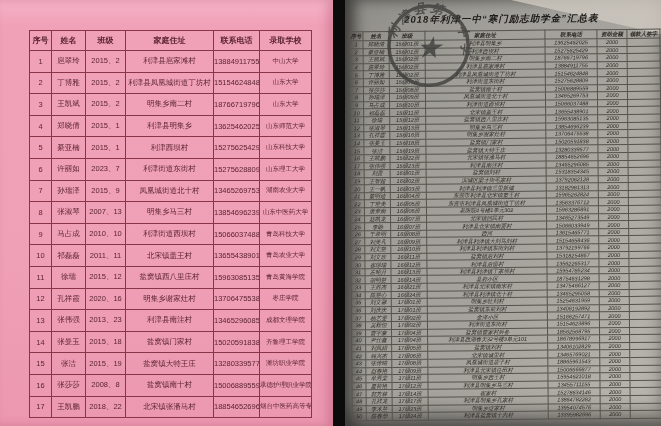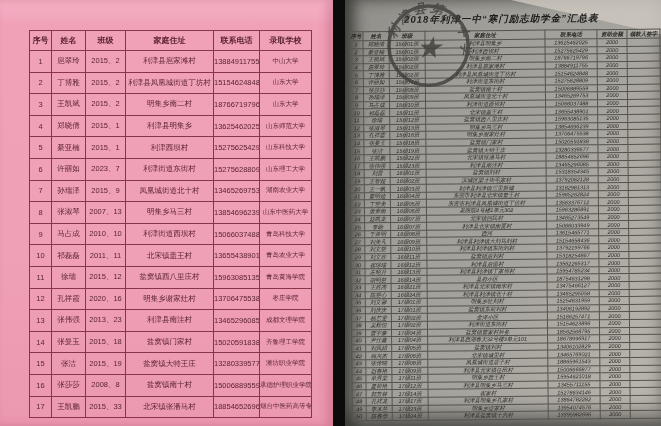--- a/index.html
+++ b/index.html
@@ -180,21 +180,21 @@
           <td>16</td>
           <td>张莎莎</td>
           <td>2008、8</td>
           <td>盐窝镇南十村</td>
           <td>15006889559</td>
           <td>承德护理职业学院</td>
         </tr>
         <tr>
           <td>17</td>
           <td>王凯鹏</td>
-          <td>2015、33</td>
+          <td>2018、22</td>
           <td>北宋镇张潘马村</td>
           <td>18854652696</td>
           <td>烟台中医药高等专科学校</td>
         </tr>
       </tbody>
   </table>
 </div>
 
 <div class="right-doc">
   <div class="corner"></div>

